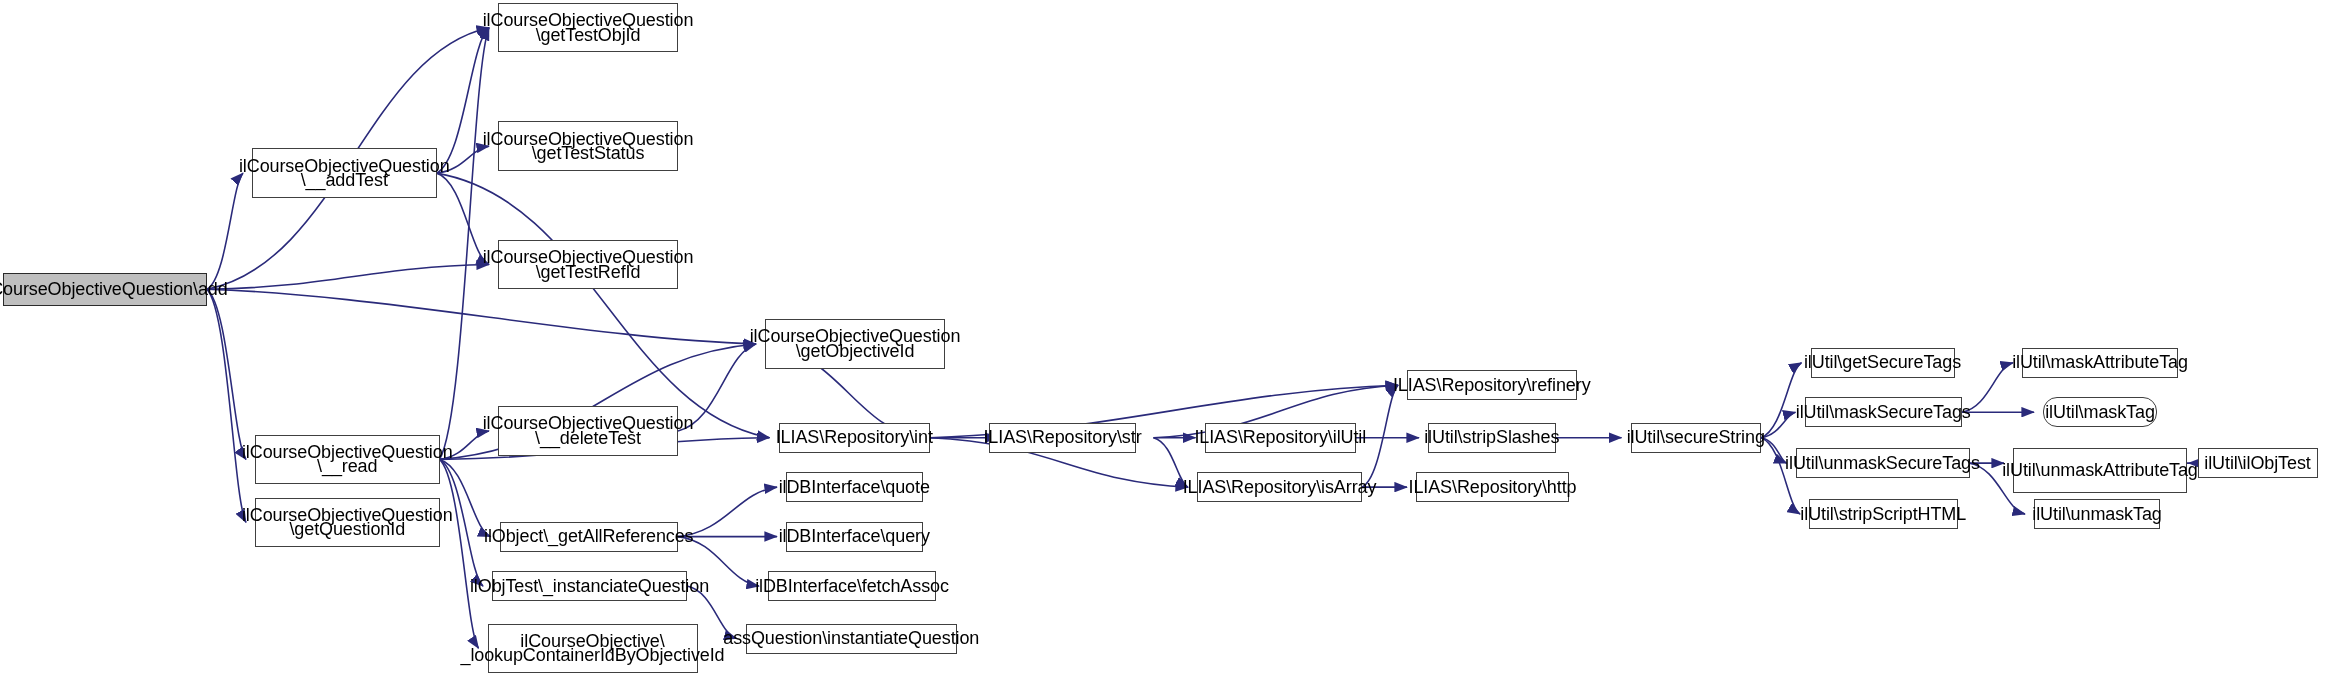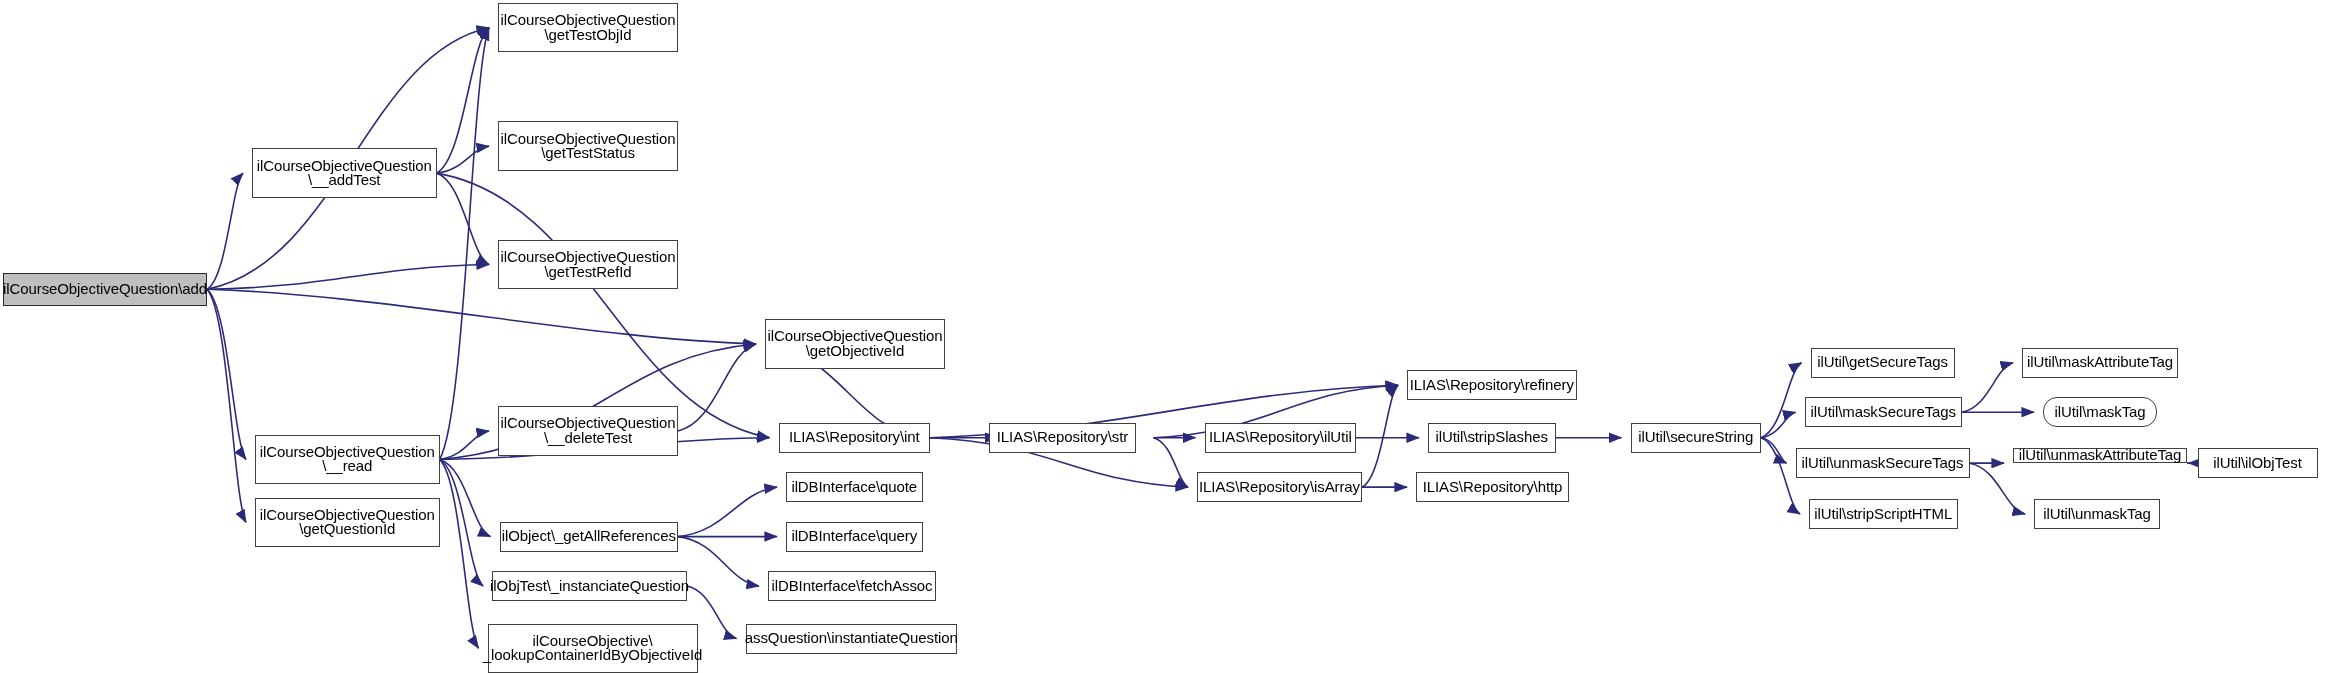--- a/index.html
+++ b/index.html
@@ -5,21 +5,21 @@
   html,body{margin:0;padding:0;background:#ffffff;}
   body{font-family:"Liberation Sans",sans-serif;}
   #graph-root{position:relative;width:2352px;height:673px;background:#ffffff;overflow:hidden;}
   svg.edges{position:absolute;left:0;top:0;width:2352px;height:673px;}
   .node{
     position:absolute;
     box-sizing:border-box;
     border:1px solid #404040;
     background:#ffffff;
     color:#000000;
-    font-size:15px;
+    font-size:18px;
     line-height:14.5px;
     display:flex;
     align-items:center;
     justify-content:center;
     text-align:center;
     white-space:pre-line;
     letter-spacing:-0.1px;
   }
   .node.root{background:#bfbfbf;border-color:#2b2b2b;}
   .node-label{display:block;padding:0 3px;}
@@ -112,17 +112,17 @@
       <div class="node" style="left: 1407px; top: 370.225px; width: 169.5px; height: 29.9777px;"><span class="node-label">ILIAS\Repository\refinery</span></div>
       <div class="node" style="left: 1428px; top: 422.686px; width: 127.5px; height: 29.9777px;"><span class="node-label">ilUtil\stripSlashes</span></div>
       <div class="node" style="left: 1416px; top: 472.149px; width: 153px; height: 29.9777px;"><span class="node-label">ILIAS\Repository\http</span></div>
       <div class="node" style="left: 1630.5px; top: 422.686px; width: 130.5px; height: 29.9777px;"><span class="node-label">ilUtil\secureString</span></div>
       <div class="node" style="left: 1810.5px; top: 347.742px; width: 144px; height: 29.9777px;"><span class="node-label">ilUtil\getSecureTags</span></div>
       <div class="node" style="left: 1804.5px; top: 397.205px; width: 157.5px; height: 29.9777px;"><span class="node-label">ilUtil\maskSecureTags</span></div>
       <div class="node" style="left: 1795.5px; top: 448.167px; width: 174px; height: 29.9777px;"><span class="node-label">ilUtil\unmaskSecureTags</span></div>
       <div class="node" style="left: 1809px; top: 499.129px; width: 148.5px; height: 29.9777px;"><span class="node-label">ilUtil\stripScriptHTML</span></div>
       <div class="node" style="left: 2022px; top: 347.742px; width: 156px; height: 29.9777px;"><span class="node-label">ilUtil\maskAttributeTag</span></div>
       <div class="node" style="left: 2043px; top: 397.205px; width: 114px; height: 29.9777px; border-radius: 14px;"><span class="node-label">ilUtil\maskTag</span></div>
-      <div class="node" style="left: 2013px; top: 448.167px; width: 174px; height: 15px;"><span class="node-label">ilUtil\unmaskAttributeTag</span></div>
+      <div class="node" style="left: 2013px; top: 448.167px; width: 174px; height: 45px;"><span class="node-label">ilUtil\unmaskAttributeTag</span></div>
       <div class="node" style="left: 2034px; top: 499.129px; width: 126px; height: 29.9777px;"><span class="node-label">ilUtil\unmaskTag</span></div>
       <div class="node" style="left: 2197.5px; top: 448.167px; width: 120px; height: 29.9777px;"><span class="node-label">ilUtil\ilObjTest</span></div>
     </div>
 </div>
 
 </body></html>

